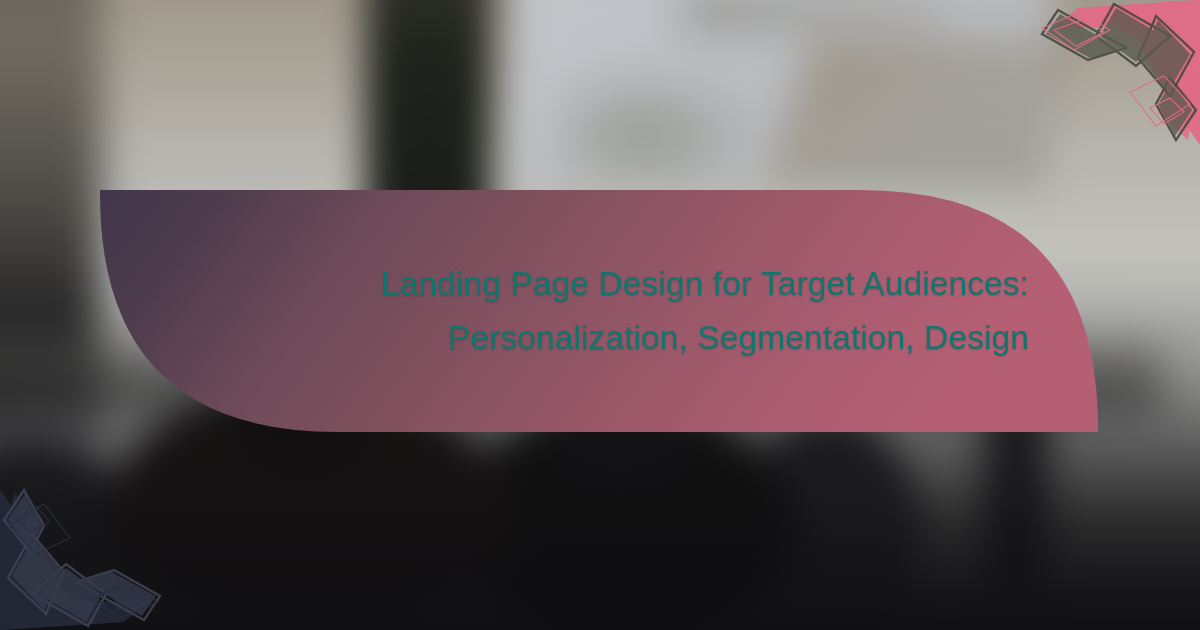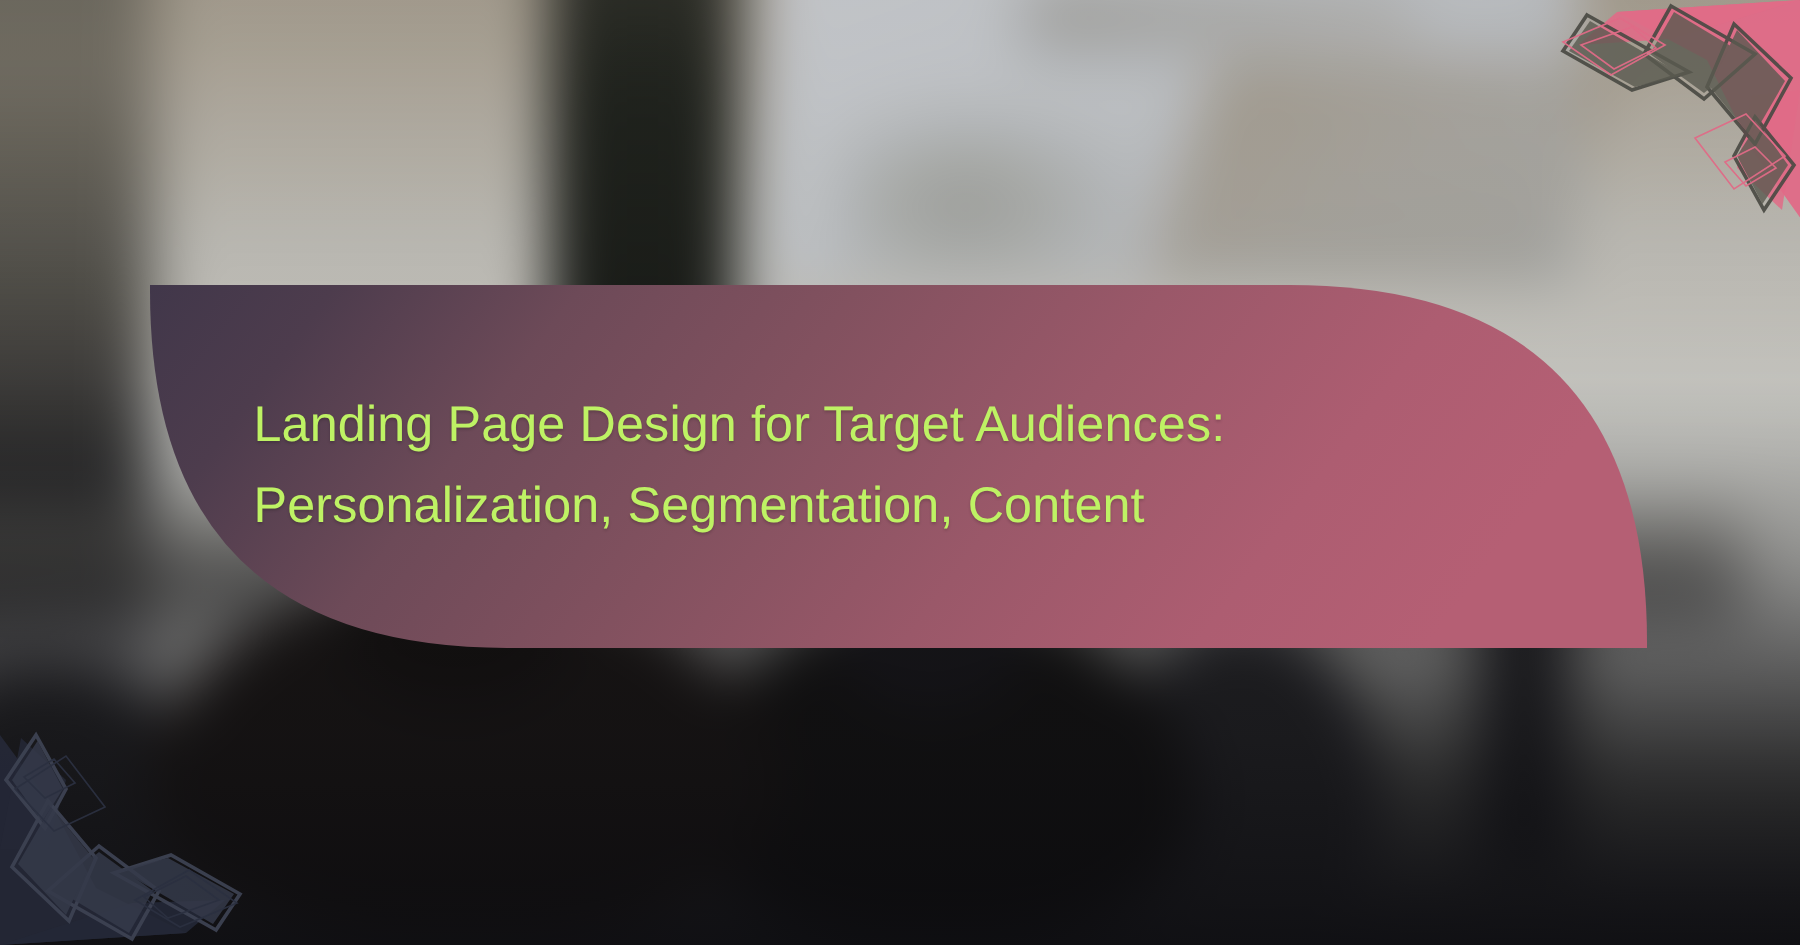--- a/index.html
+++ b/index.html
@@ -122,22 +122,22 @@
     position:absolute;
     left:100px; top:190px;
     width:998px; height:242px;
     pointer-events:none;
   }
 
   .title {
     position:relative;
     z-index:3;
     width:860px;
-    text-align:left;
-    color:#bef264;
+    text-align:right;
+    color:#0f766e;
     font-size:33.5px;
     line-height:1.62;
     font-weight:400;
     letter-spacing:0.1px;
     text-shadow:0 1px 2px rgba(0,0,0,.18);
   }
 
   
   .ornament { position:absolute; pointer-events:none; }
   .ornament-tr { right:0; top:0; width:182px; height:145px; }
@@ -181,21 +181,21 @@
         <stop offset="0.85" stop-color="#ad5d71"></stop>
         <stop offset="1" stop-color="#b55f74"></stop>
       </linearGradient>
     </defs>
     <path d="M 0,0 L 760,0 Q 998,0 998,238 L 998,242 L 238,242 Q 0,242 0,4 Z" fill="url(#bandGrad)"></path>
   </svg>
 
   <div class="banner" style="background:none;">
     <div class="title">
       <span>Landing Page Design for Target Audiences:</span><br>
-      <span>Personalization, Segmentation, Content</span>
+      <span>Personalization, Segmentation, Design</span>
     </div>
   </div>
 
   <svg class="ornament ornament-tr" viewBox="0 0 182 145">
     <g fill="#e06b87">
 
       <path d="M182,0 L182,145 L150,100 L120,40 L60,8 Z" opacity="0.96"></path>
       <path d="M182,0 L60,8 L34,30 L96,26 Z" opacity="0.9"></path>
       <path d="M182,60 L170,140 L140,112 L150,64 Z" opacity="0.85"></path>
     </g>

